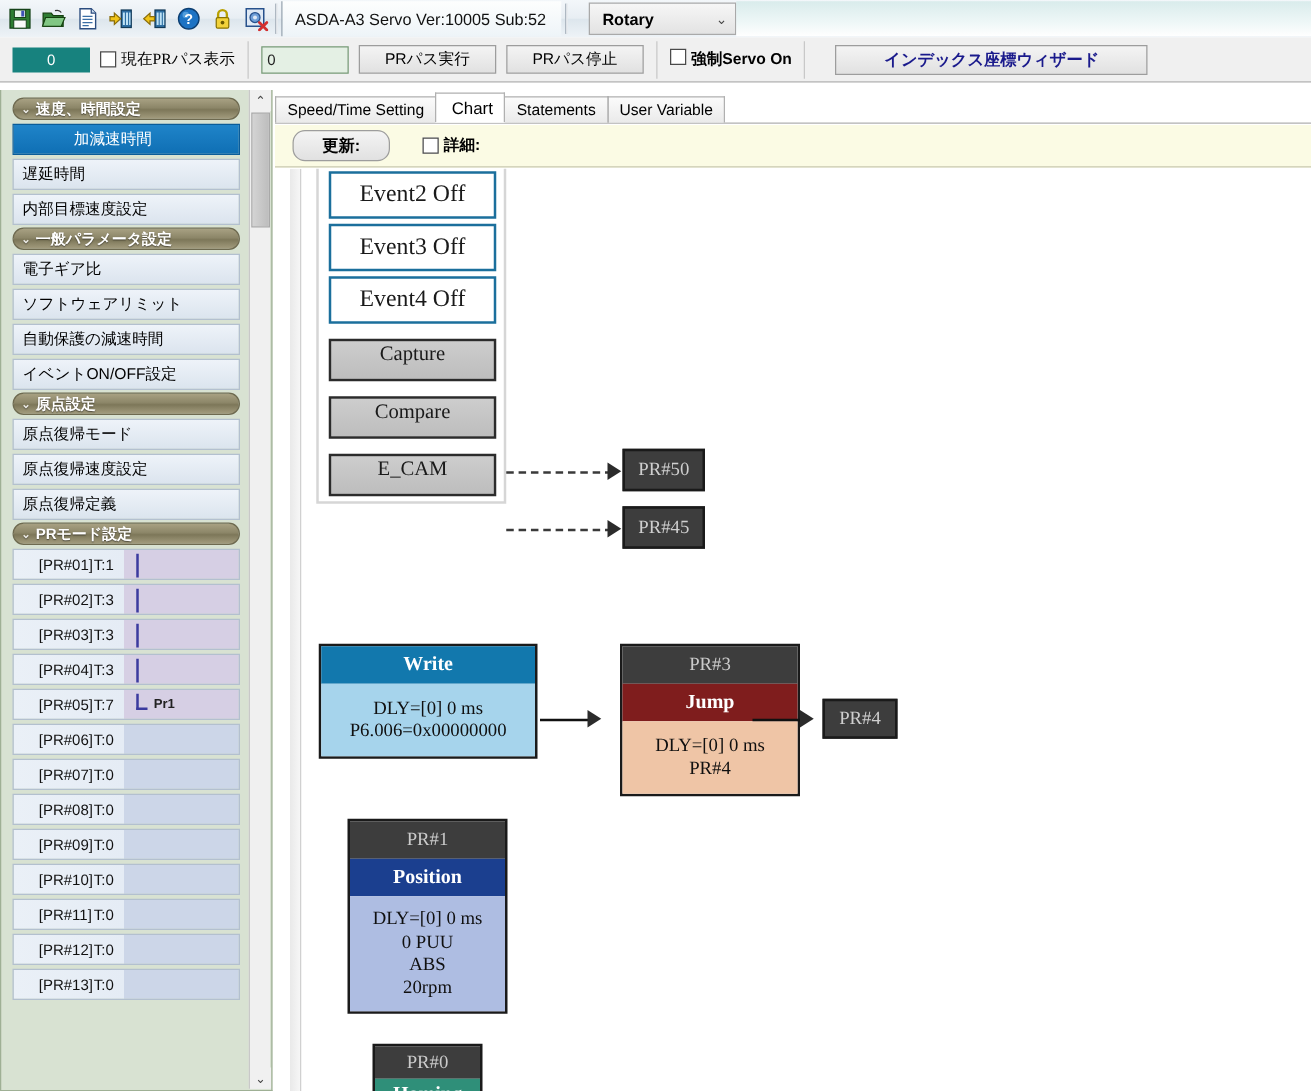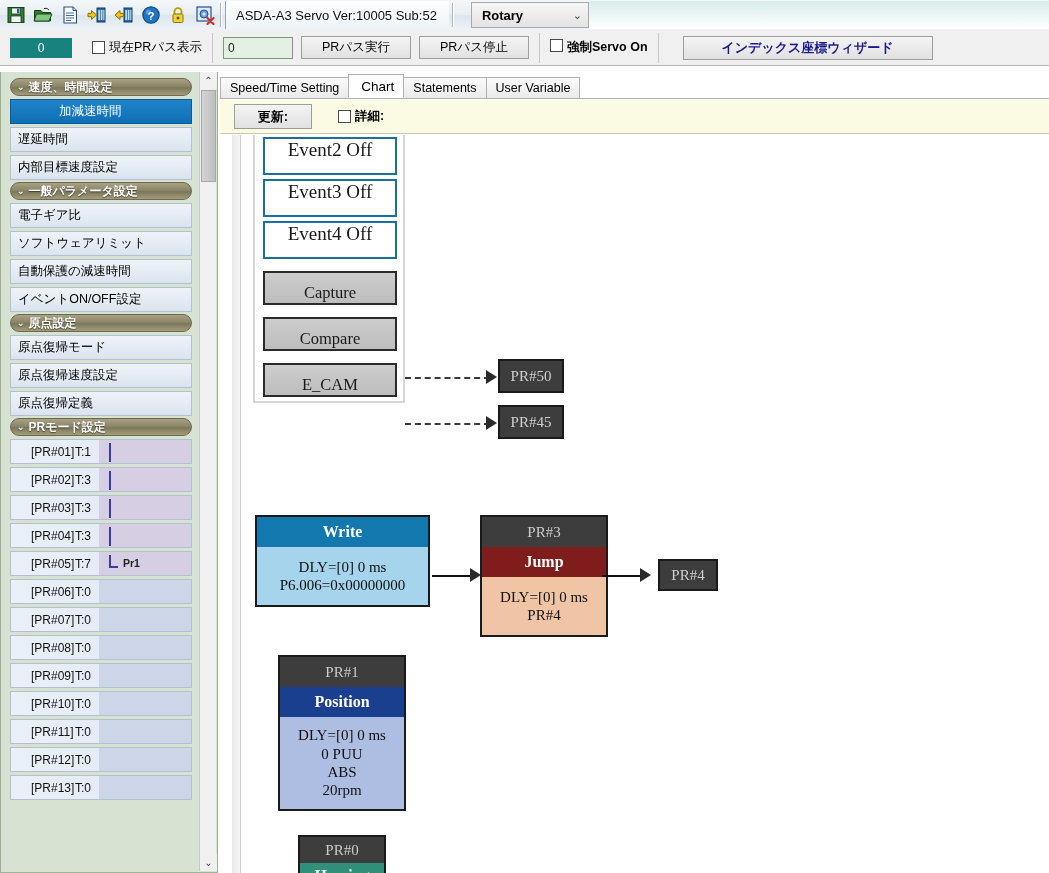--- a/index.html
+++ b/index.html
@@ -51,21 +51,21 @@
     background: #f0f0f0;
     border-bottom: 1px solid #b4b4b4;
     display: flex; align-items: center;
   }
   #pr-num-badge {
     width: 62px; height: 20px; margin-left: 10px;
     background: #17827e; color: #ffffff;
     display: flex; align-items: center; justify-content: center;
     font-size: 12px;
   }
-  #show-current-pr { display: flex; align-items: center; margin-left: 20px; cursor: pointer; }
+  #show-current-pr { display: flex; align-items: center; margin-left: 8px; cursor: pointer; font-family: Liberation Serif, serif; }
   .cbox {
     width: 13px; height: 13px; background: #fff; border: 1px solid #4a4a4a;
     display: inline-block; margin-right: 4px;
   }
   #show-current-pr .lbl { font-size: 12.5px; color: #000; white-space: nowrap; }
 
   .group-sep { width: 1px; height: 30px; background: #c8c8c8; margin: 0 10px; }
 
   #pr-exec-input {
     width: 70px; height: 22px; background: #e4f0e4; border: 1px solid #7a9a7a;
@@ -172,21 +172,21 @@
     border-bottom: 1px solid #ffffff; position: relative; z-index: 2; padding-left: 12px;
   }
 
   #chart-toolbar {
     position: absolute; left: 0; top: 28px; width: 829px; height: 34px;
     background: #fbfbe4; border-bottom: 1px solid #c9c9b0;
     display: flex; align-items: center;
   }
   #btn-refresh {
     width: 78px; height: 25px; margin-left: 14px;
-    font-size: 13px; font-weight: bold;
+    font-size: 13px; font-weight: bold; border-radius: 10px;
   }
   #detail-check { display: flex; align-items: center; margin-left: 26px; cursor: pointer; }
   #detail-check .lbl { font-size: 12.5px; font-weight: bold; color: #000; }
 
   #canvas {
     position: absolute; left: 0; top: 63px; width: 829px; height: 738px;
     background: #ffffff; overflow: hidden;
   }
   #canvas-scroll-track {
     position: absolute; left: 12px; top: 0; width: 9px; height: 738px;
@@ -194,29 +194,29 @@
   }
 
   
   #event-group {
     position: absolute; left: 33px; top: -12px; width: 152px; height: 280px;
     background: #ffffff; border: 2px solid #d6d6d6;
   }
   .event-row {
     position: absolute; left: 8px; width: 134px; height: 38px;
     background: #ffffff; border: 2px solid #1b6f9c;
-    display: flex; justify-content: center;
+    display: flex; align-items: center; justify-content: center;
     font-family: "Liberation Serif", serif; font-size: 19px; color: #1a1a1a;
     cursor: pointer;
   }
   .gray-btn {
     position: absolute; left: 8px; width: 134px; height: 34px;
     background: linear-gradient(to bottom,#cdcdcd,#bdbdbd);
     border: 2px solid #2b2b2b;
-    display: flex; align-items: flex-end; justify-content: center;
+    display: flex; align-items: flex-start; justify-content: center;
     font-family: "Liberation Serif", serif; font-size: 16.5px; color: #1a1a1a;
     cursor: pointer;
   }
 
   .dark-node {
     position: absolute;
     background: #3d3d3d; border: 2px solid #1a1a1a;
     display: flex; align-items: center; justify-content: center;
     font-family: "Liberation Serif", serif; font-size: 15px; color: #cfcfcf;
     cursor: pointer;
@@ -570,21 +570,21 @@
         <div class="dark-node" style="left:278px;top:270px;width:66px;height:34px">
           <span>PR#45</span>
         </div>
         <div class="pr-card" style="left:35px;top:380px;width:175px">
           <div class="ty" style="height:30px;background:#1278ad">Write</div>
           <div class="bd" style="height:58px;background:#a6d4ec;font-size:15px">
             <div>DLY=[0] 0 ms</div>
             <div>P6.006=0x00000000</div>
           </div>
         </div>
-        <div class="pr-card" style="left:260px;top:380px;width:128px">
+        <div class="pr-card" style="left:276px;top:380px;width:144px">
           <div class="hd" style="height:30px">PR#3</div>
           <div class="ty" style="height:30px;background:#7f1d1d">Jump</div>
           <div class="bd" style="height:58px;background:#efc5a6;font-size:15px">
             <div>DLY=[0] 0 ms</div>
             <div>PR#4</div>
           </div>
         </div>
         <div class="pr-card" style="left:58px;top:520px;width:128px">
           <div class="hd" style="height:30px">PR#1</div>
           <div class="ty" style="height:30px;background:#1b3f8f">Position</div>

